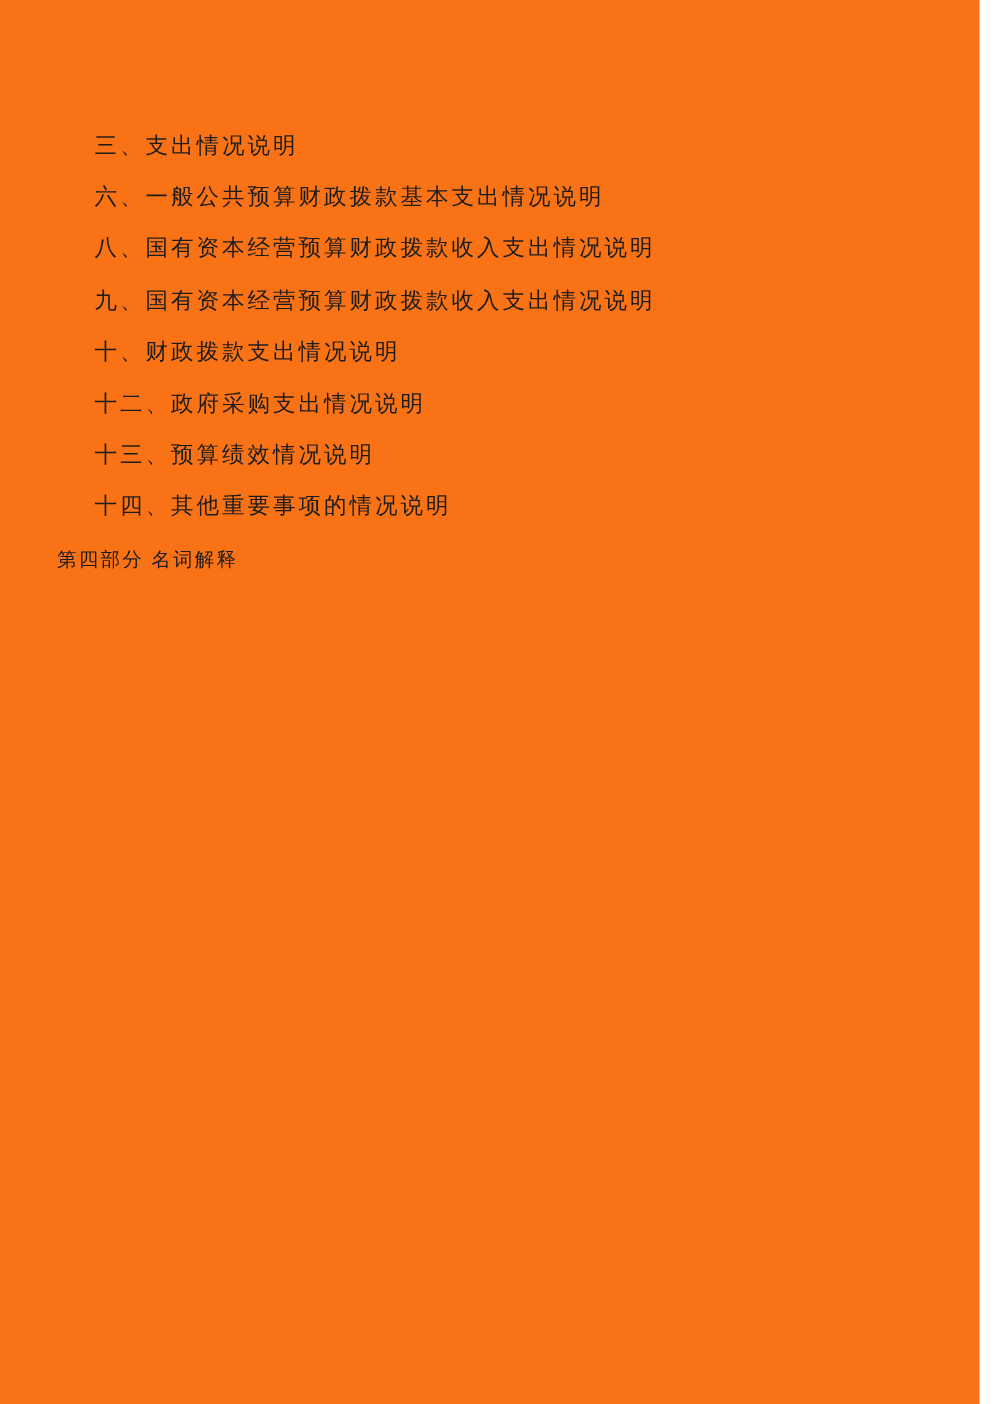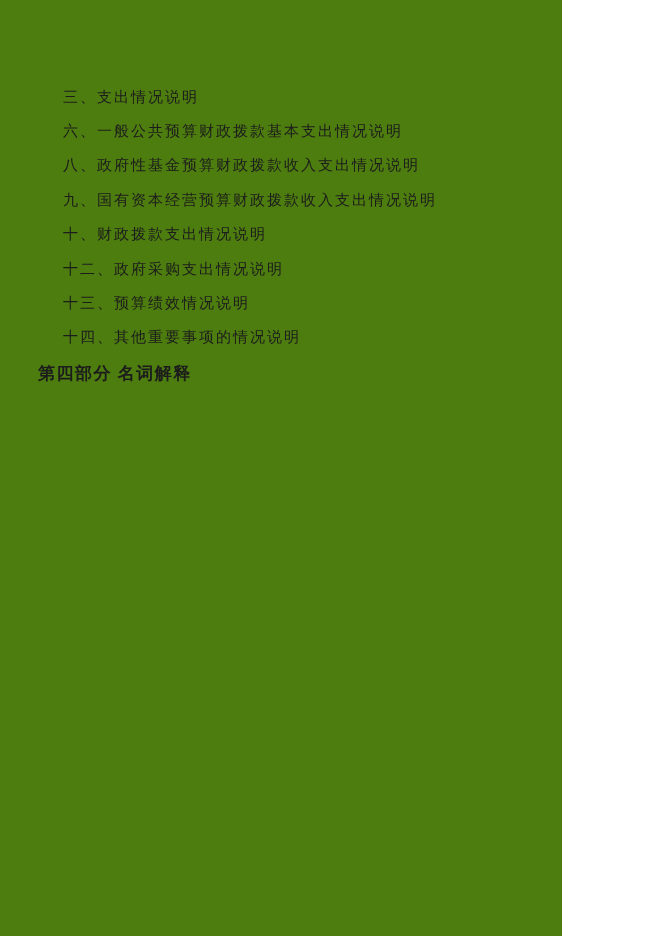--- a/index.html
+++ b/index.html
@@ -2,23 +2,23 @@
 <html><head>
 <meta charset="utf-8">
 <style>
   html, body {
     margin: 0;
     padding: 0;
     background: #ffffff;
   }
   .page {
     position: relative;
-    width: 562px;
+    width: 653px;
     height: 936px;
-    background: #4d7c0f;
+    background: #f97316;
     overflow: hidden;
     font-family: "Liberation Serif", "DejaVu Serif", serif;
     color: #1c1c1c;
   }
   .content {
     padding-top: 80px;
   }
   .toc-line {
     height: 34.4px;
     display: flex;
@@ -26,34 +26,34 @@
     padding-left: 63px;
     font-size: 15px;
     letter-spacing: 2px;
     white-space: nowrap;
   }
   .section-heading {
     height: 36px;
     display: flex;
     align-items: center;
     padding-left: 38px;
-    font-size: 17px;
-    font-weight: bold;
+    font-size: 13px;
+    font-weight: normal;
     letter-spacing: 1.5px;
     white-space: nowrap;
   }
 </style>
 </head>
 <body>
 
 <div class="page">
   <div class="content">
     <div class="toc-line">三、支出情况说明</div>
     <div class="toc-line">六、一般公共预算财政拨款基本支出情况说明</div>
-    <div class="toc-line">八、政府性基金预算财政拨款收入支出情况说明</div>
+    <div class="toc-line">八、国有资本经营预算财政拨款收入支出情况说明</div>
     <div class="toc-line">九、国有资本经营预算财政拨款收入支出情况说明</div>
     <div class="toc-line">十、财政拨款支出情况说明</div>
     <div class="toc-line">十二、政府采购支出情况说明</div>
     <div class="toc-line">十三、预算绩效情况说明</div>
     <div class="toc-line">十四、其他重要事项的情况说明</div>
     <div class="section-heading">第四部分 名词解释</div>
   </div>
 </div>
 
 </body></html>

